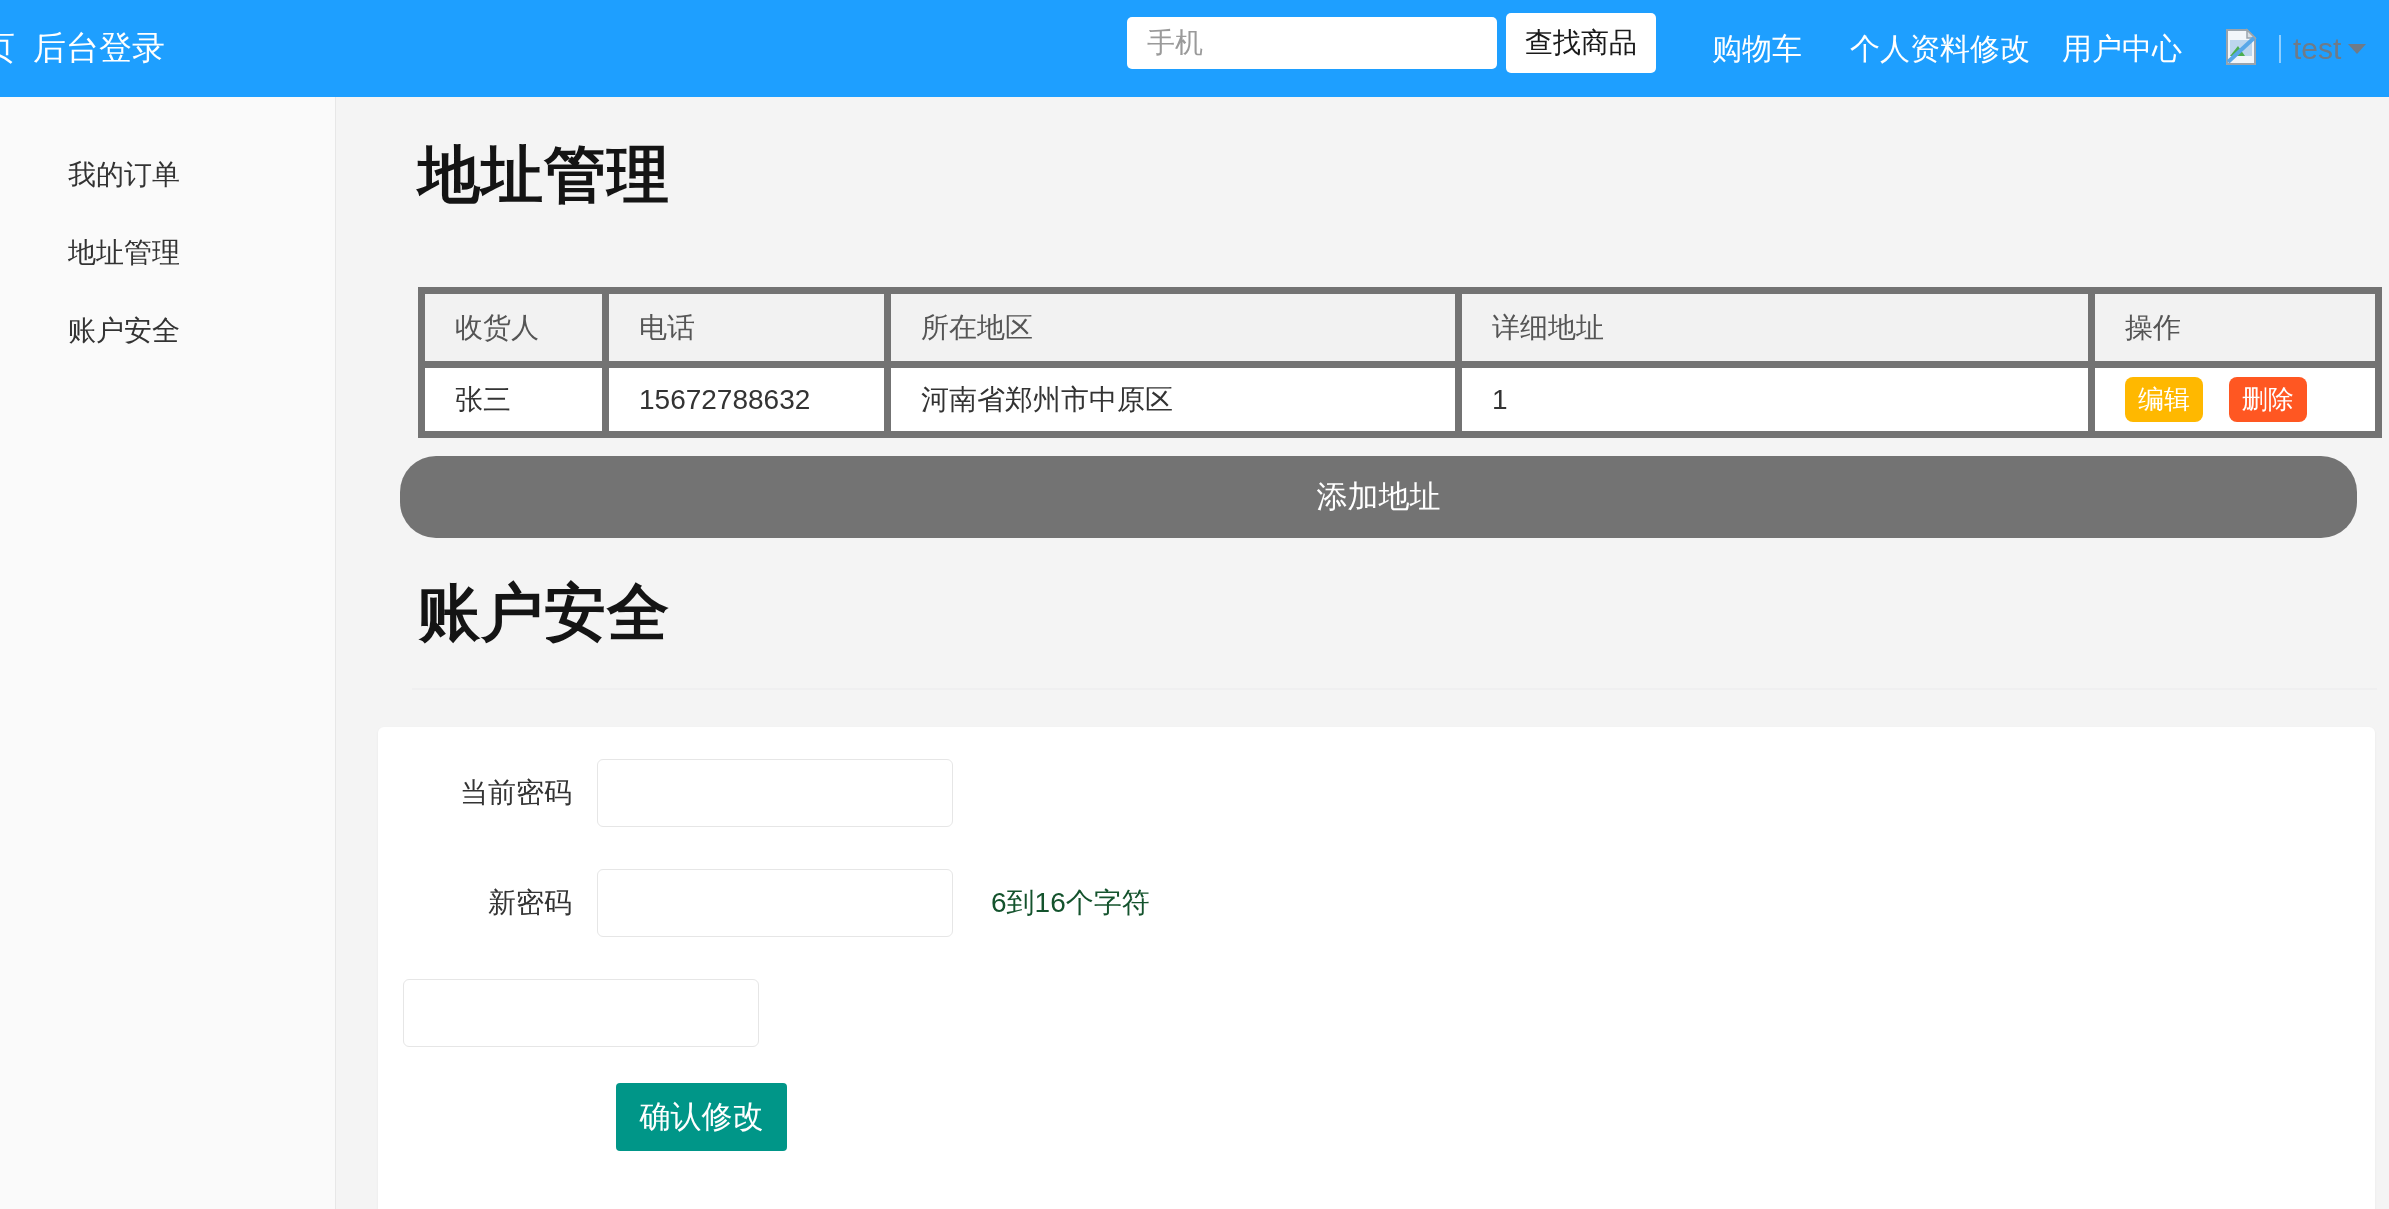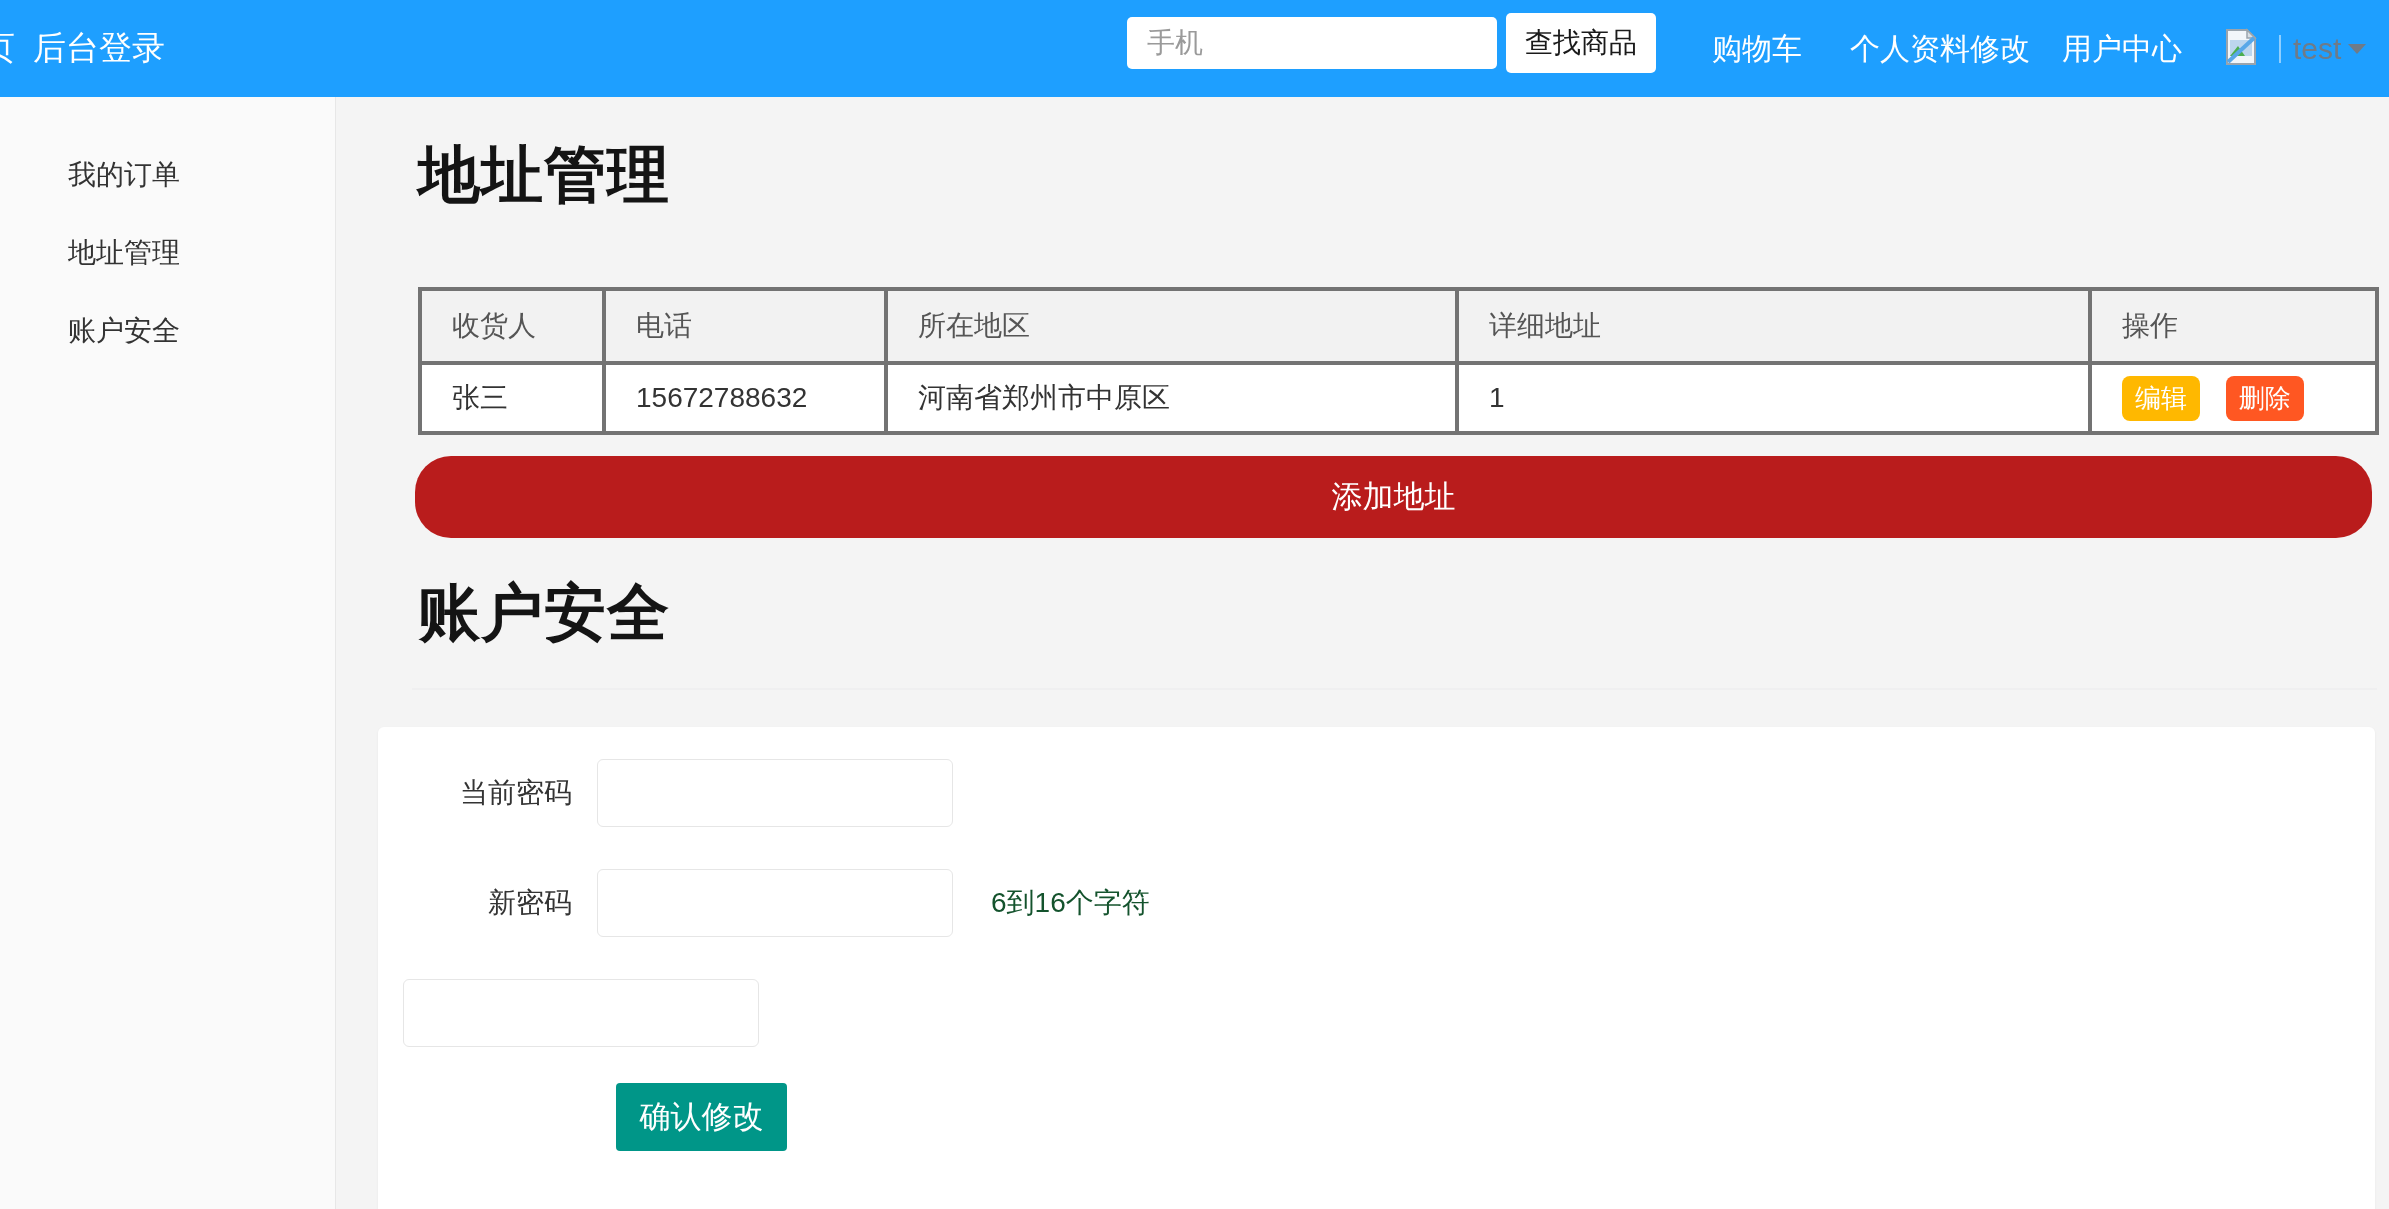--- a/index.html
+++ b/index.html
@@ -28,28 +28,28 @@
   .sidebar li { height:78px; line-height:78px; padding-left:68px; font-size:28px; color:#333; cursor:pointer; }
 
   
   .main { position:absolute; left:336px; top:97px; right:0; bottom:0; background:#f4f4f4; }
   .section-title { position:absolute; left:82px; font-size:62px; font-weight:600; color:#141414; letter-spacing:1px; }
   .title-address { top:36px; }
   .title-security { top:474px; }
 
   
   .addr-table { position:absolute; left:82px; top:190px; width:1957px; border-collapse:collapse; background:#ffffff; table-layout:fixed; }
-  .addr-table th, .addr-table td { border:4px solid #737373; text-align:left; padding-left:30px; font-weight:normal; white-space:nowrap; overflow:hidden; }
+  .addr-table th, .addr-table td { border:7px solid #737373; text-align:left; padding-left:30px; font-weight:normal; white-space:nowrap; overflow:hidden; }
   .addr-table th { height:74px; background:#f2f2f2; color:#555; font-size:28px; }
   .addr-table td { height:70px; background:#ffffff; color:#333; font-size:28px; }
   .op-btn { display:inline-block; padding:5px 13px; border:none; border-radius:8px; color:#ffffff; font-size:26px; font-family:Liberation Serif, serif; cursor:pointer; }
   .op-btn.edit { background:#FFB800; margin-right:18px; }
   .op-btn.del { background:#FF5722; }
 
-  .add-addr-btn { position:absolute; left:79px; top:359px; width:1957px; height:82px; background:#b91c1c; color:#ffffff; border:none; border-radius:36px; font-size:31px; font-family:inherit; cursor:pointer; }
+  .add-addr-btn { position:absolute; left:64px; top:359px; width:1957px; height:82px; background:#737373; color:#ffffff; border:none; border-radius:36px; font-size:31px; font-family:inherit; cursor:pointer; }
 
   .divider-hr { position:absolute; left:76px; top:591px; width:1965px; height:2px; background:#efeff0; }
 
   
   .pwd-card { position:absolute; left:42px; top:630px; width:1997px; bottom:-10px; background:#ffffff; border-radius:6px 6px 0 0; box-shadow:0 1px 3px rgba(0,0,0,0.05); }
   .pwd-card-header { height:76px; line-height:76px; padding-left:30px; font-size:28px; color:#333; border-bottom:2px solid #f6f6f6; }
   .pwd-card-body { padding-top:32px; }
   .form-row { display:flex; align-items:center; margin-bottom:42px; height:68px; }
   .form-row.last { margin-bottom:36px; }
   .form-label { width:194px; text-align:right; font-size:28px; color:#333; line-height:68px; flex:none; }

